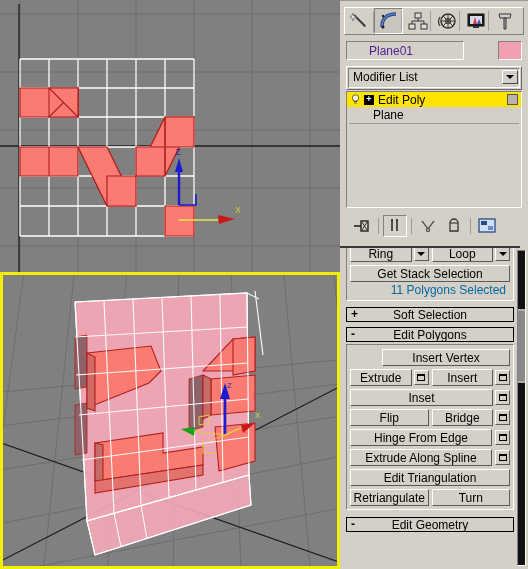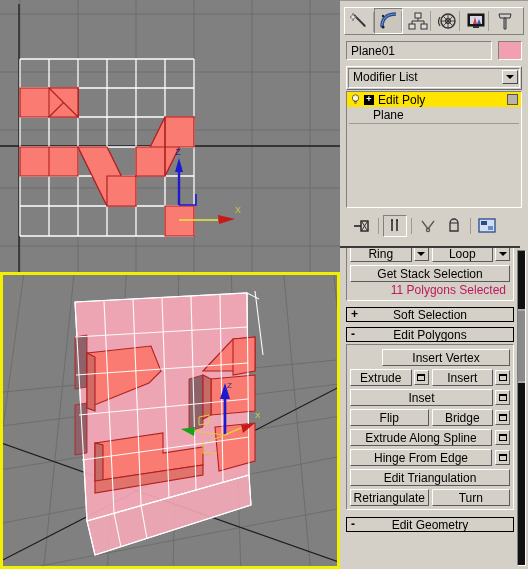--- a/index.html
+++ b/index.html
@@ -54,25 +54,25 @@
     background: #cac6be;
   }
   .ptab + .ptab::before {
     content:""; position:absolute; left:-2px; top:3px; width:1px; height:20px;
     background:#a0a0a0;
   }
 
   
   #name-row { position: absolute; left: 6px; top: 40px; width: 176px; height: 20px; }
   #name-field {
-    position:absolute; left:0; top:0; width:146px; height:19px;
+    position:absolute; left:0; top:0; width:118px; height:19px;
     background:#d4d0c8;
     border: 1px solid #808080; border-right-color:#fff; border-bottom-color:#fff;
-    font-family:"Liberation Sans", sans-serif; font-size:12px; color:#000000;
-    padding-left:4px; line-height:17px; outline:none;
+    font-family:"Liberation Sans", sans-serif; font-size:12px; color:#4c1d95;
+    padding-left:22px; line-height:17px; outline:none;
   }
   #color-swatch {
     position:absolute; left:152px; top:0; width:24px; height:19px;
     background:#f2a0b0;
     border:1px solid #808080; border-right-color:#fff; border-bottom-color:#fff;
   }
 
   
   #modlist {
     position:absolute; left:6px; top:65px; width:176px; height:24px;
@@ -160,21 +160,21 @@
   .sqbtn i {
     width:8px;height:7px;border:1px solid #000;border-top-width:2px;
     display:block; background:#d4d0c8;
   }
   .row { display:flex; align-items:center; gap:3px; margin-top:3px; }
   .row .btn { flex:1; }
   .half { display:flex; gap:3px; margin-top:3px; }
   .half .pair { flex:1; display:flex; gap:2px; align-items:center; }
   .half .pair .btn { flex:1; }
   .status-right {
-    font-size:12px; text-align:right; padding:1px 4px 0 0; color:#be185d;
+    font-size:12px; text-align:right; padding:1px 4px 0 0; color:#0369a1;
   }
   .cutrow { display:flex; gap:3px; margin-top:0; }
   .cutrow .pair { flex:1; display:flex; gap:2px; align-items:center; }
   .cutrow .pair .btn { flex:1; }
 
   
   #panel-scroll {
     position:absolute; right:2px; top:250px; width:9px; height:316px;
     background:#b0aca4;
     border:1px solid #808080; border-right-color:#fff; border-bottom-color:#fff;
@@ -602,28 +602,28 @@
             </div>
             <div class="pair">
               <div class="btn">Bridge</div>
               <div class="sqbtn">
                   <i></i>
                 </div>
             </div>
           </div>
 
           <div class="row">
-            <div class="btn">Extrude Along Spline</div>
+            <div class="btn">Hinge From Edge</div>
             <div class="sqbtn">
                 <i></i>
               </div>
           </div>
 
           <div class="row">
-            <div class="btn">Hinge From Edge</div>
+            <div class="btn">Extrude Along Spline</div>
             <div class="sqbtn">
                 <i></i>
               </div>
           </div>
 
           <div class="row">
             <div class="btn wide">Edit Triangulation</div>
           </div>
 
           <div class="row">

